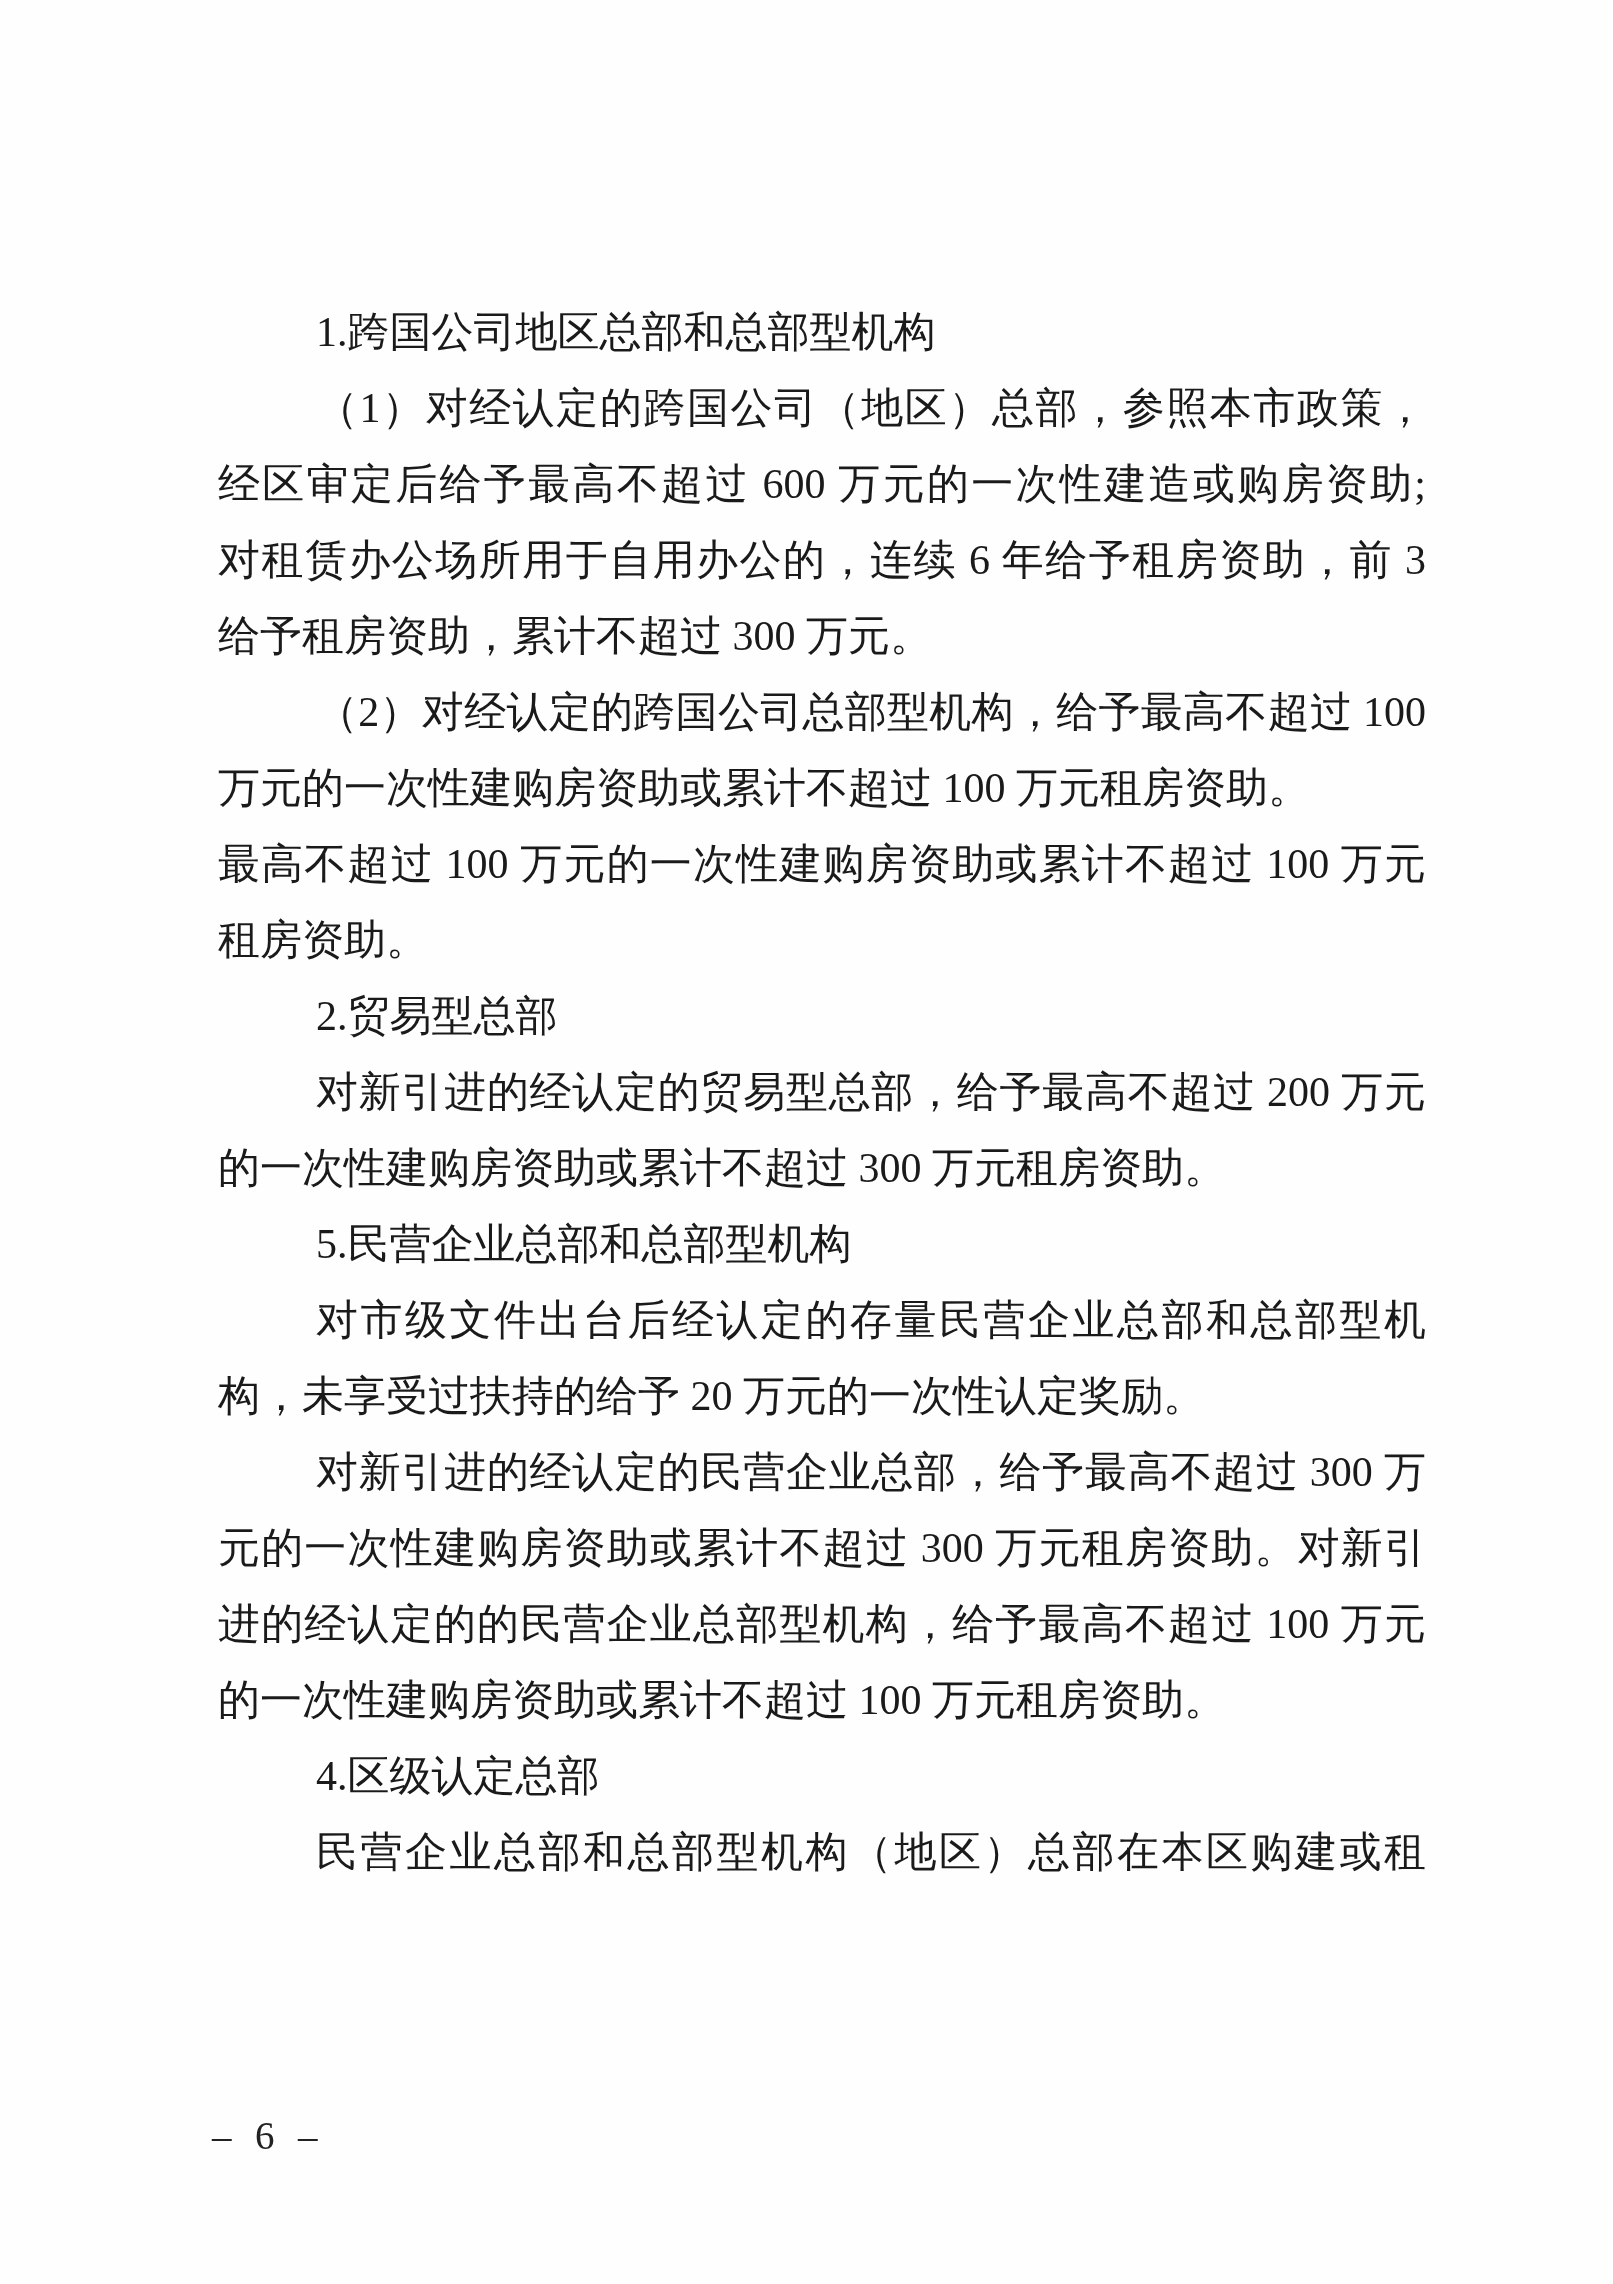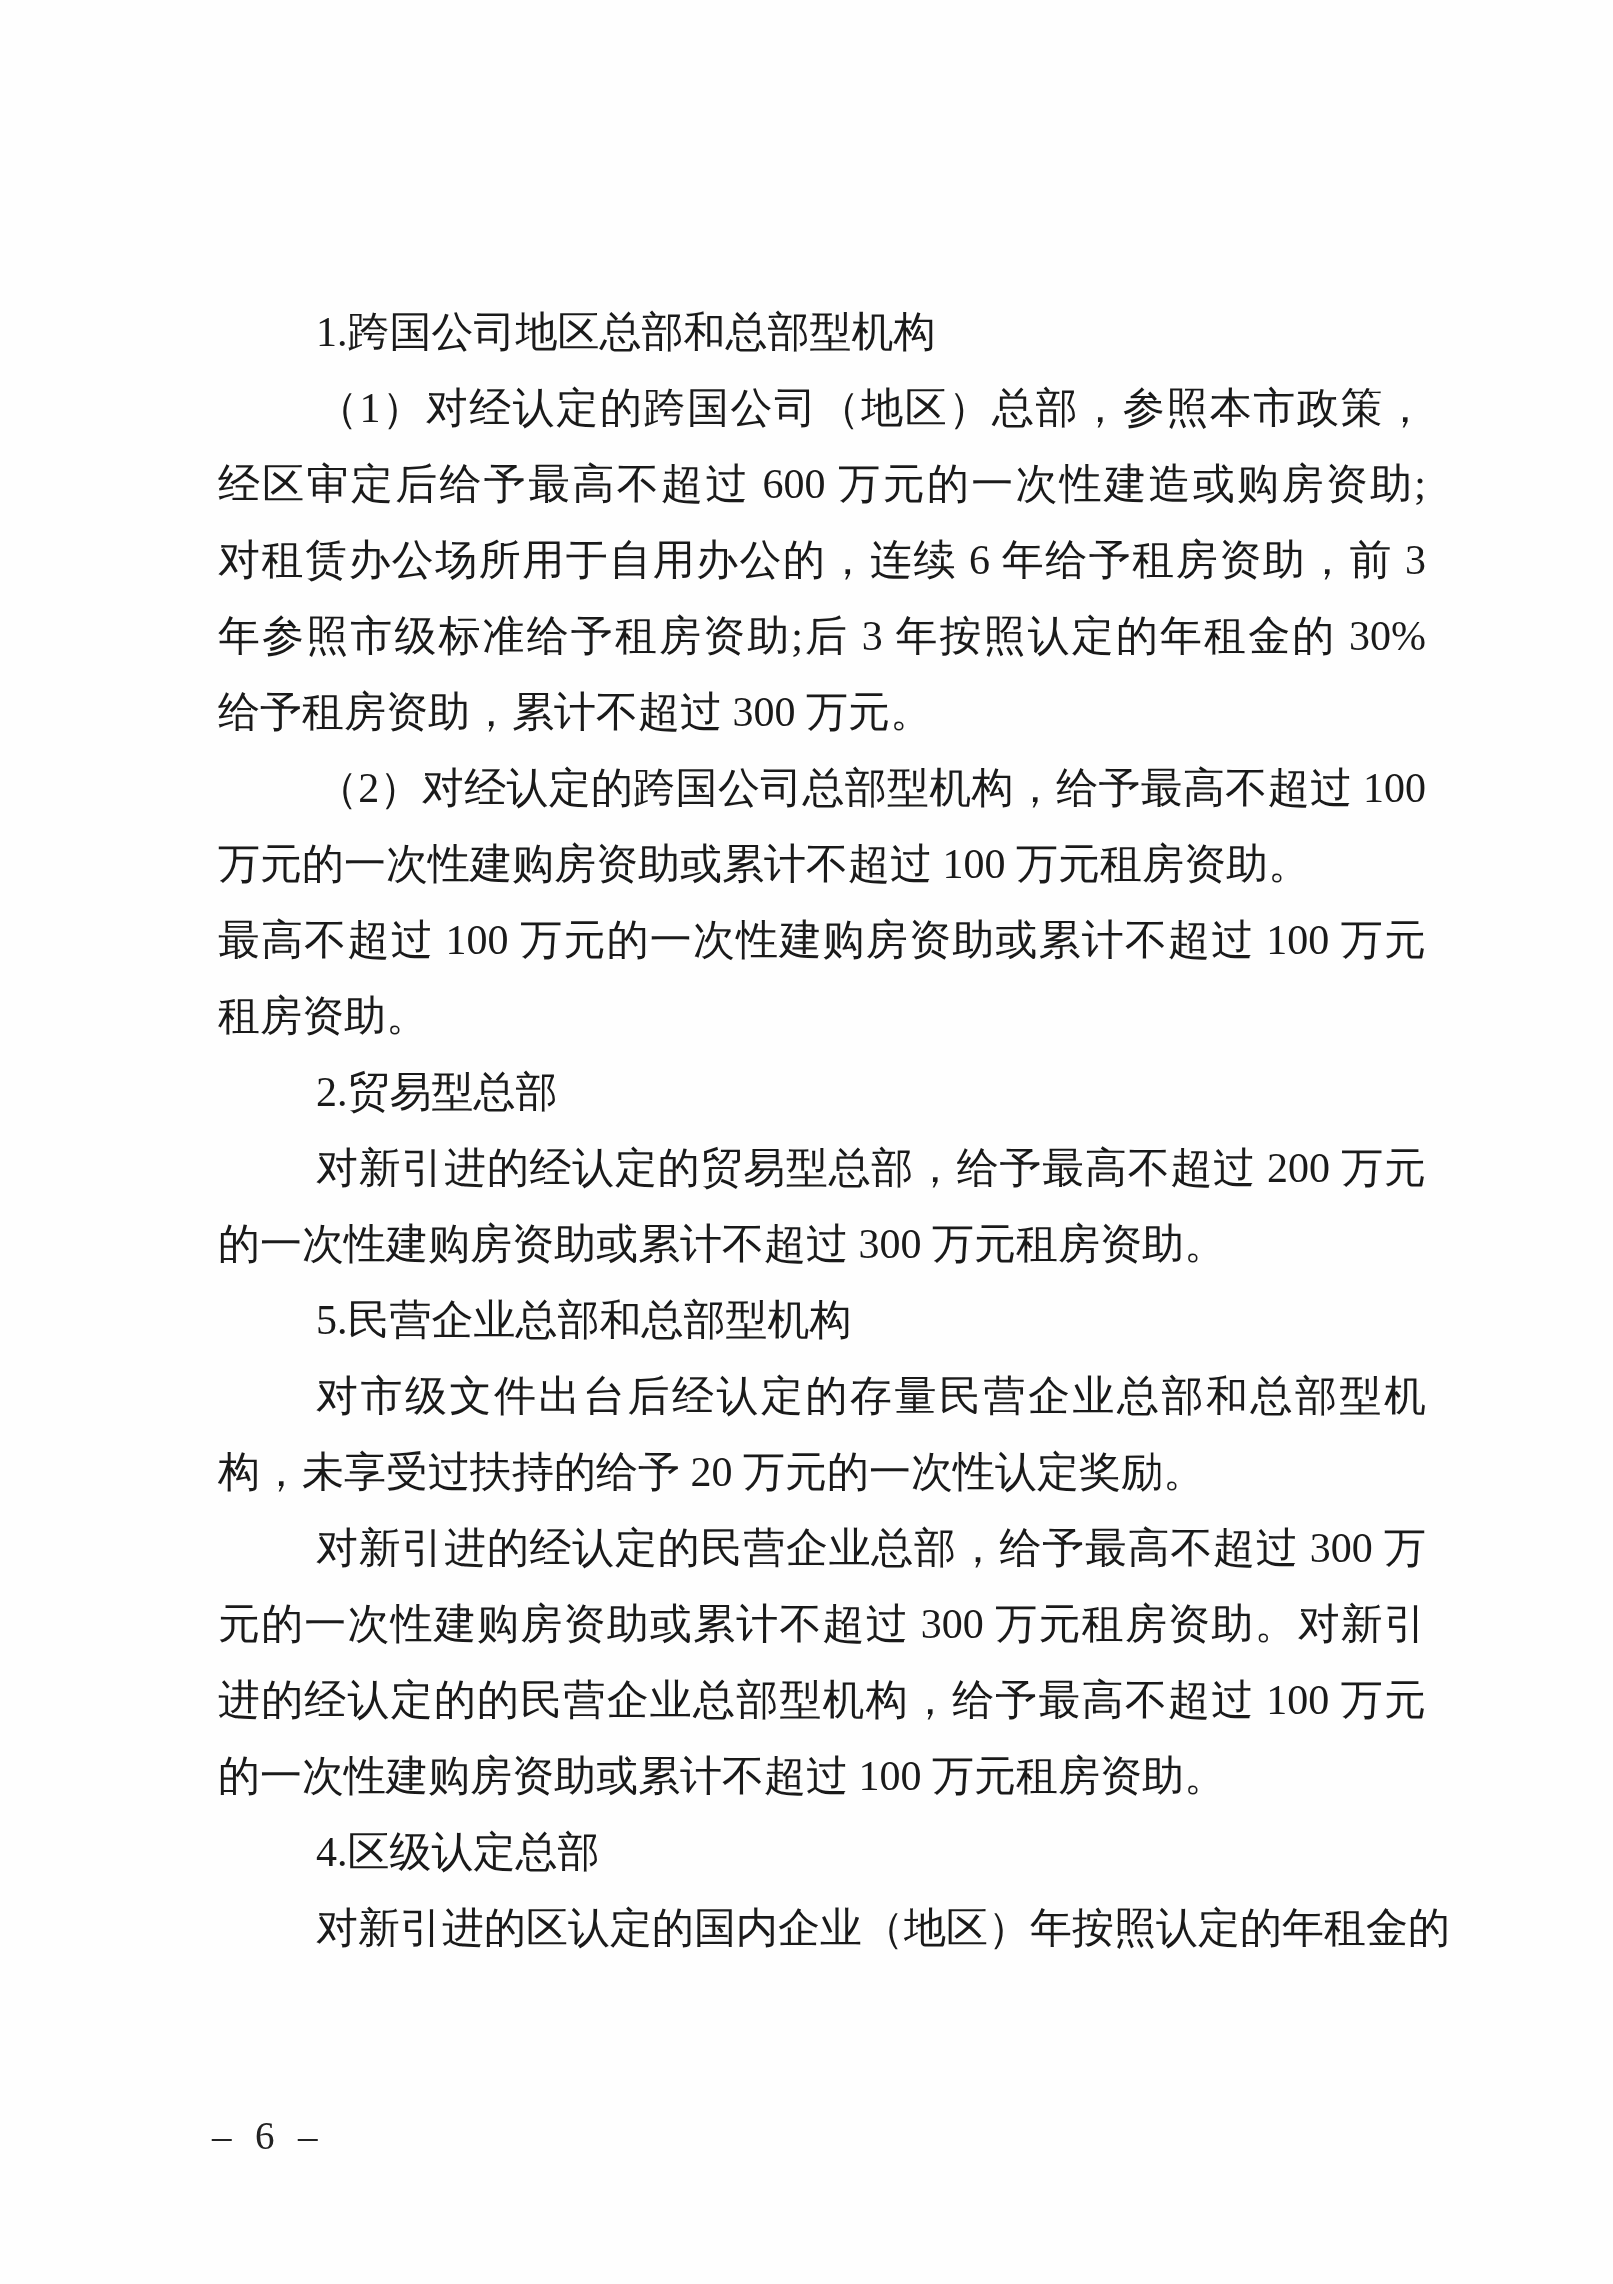--- a/index.html
+++ b/index.html
@@ -53,34 +53,33 @@
 </style>
 </head>
 <body>
 
 <div class="page">
   <div class="content">
     <div class="line indent">1.跨国公司地区总部和总部型机构</div>
     <div class="line indent fill">（1）对经认定的跨国公司（地区）总部，参照本市政策，</div>
     <div class="line fill">经区审定后给予最高不超过 600 万元的一次性建造或购房资助;</div>
     <div class="line fill">对租赁办公场所用于自用办公的，连续 6 年给予租房资助，前 3</div>
-    <div class="line fill">年参照市级标准给予租房资助;后 3 年按照认定的年租金的 30%</div>
     <div class="line">给予租房资助，累计不超过 300 万元。</div>
     <div class="line indent fill">（2）对经认定的跨国公司总部型机构，给予最高不超过 100</div>
     <div class="line">万元的一次性建购房资助或累计不超过 100 万元租房资助。</div>
     <div class="line fill">最高不超过 100 万元的一次性建购房资助或累计不超过 100 万元</div>
     <div class="line">租房资助。</div>
     <div class="line indent">2.贸易型总部</div>
     <div class="line indent fill">对新引进的经认定的贸易型总部，给予最高不超过 200 万元</div>
     <div class="line">的一次性建购房资助或累计不超过 300 万元租房资助。</div>
     <div class="line indent">5.民营企业总部和总部型机构</div>
     <div class="line indent fill">对市级文件出台后经认定的存量民营企业总部和总部型机</div>
     <div class="line">构，未享受过扶持的给予 20 万元的一次性认定奖励。</div>
     <div class="line indent fill">对新引进的经认定的民营企业总部，给予最高不超过 300 万</div>
     <div class="line fill">元的一次性建购房资助或累计不超过 300 万元租房资助。对新引</div>
     <div class="line fill">进的经认定的的民营企业总部型机构，给予最高不超过 100 万元</div>
     <div class="line">的一次性建购房资助或累计不超过 100 万元租房资助。</div>
     <div class="line indent">4.区级认定总部</div>
-    <div class="line indent fill">对新引进的区认定的国内企业（地区）年按照认定的年租金的</div>
+    <div class="line indent fill">民营企业总部和总部型机构（地区）总部在本区购建或租</div>
   </div>
   <div class="page-number">– 6 –</div>
 </div>
 
 
 </body></html>

